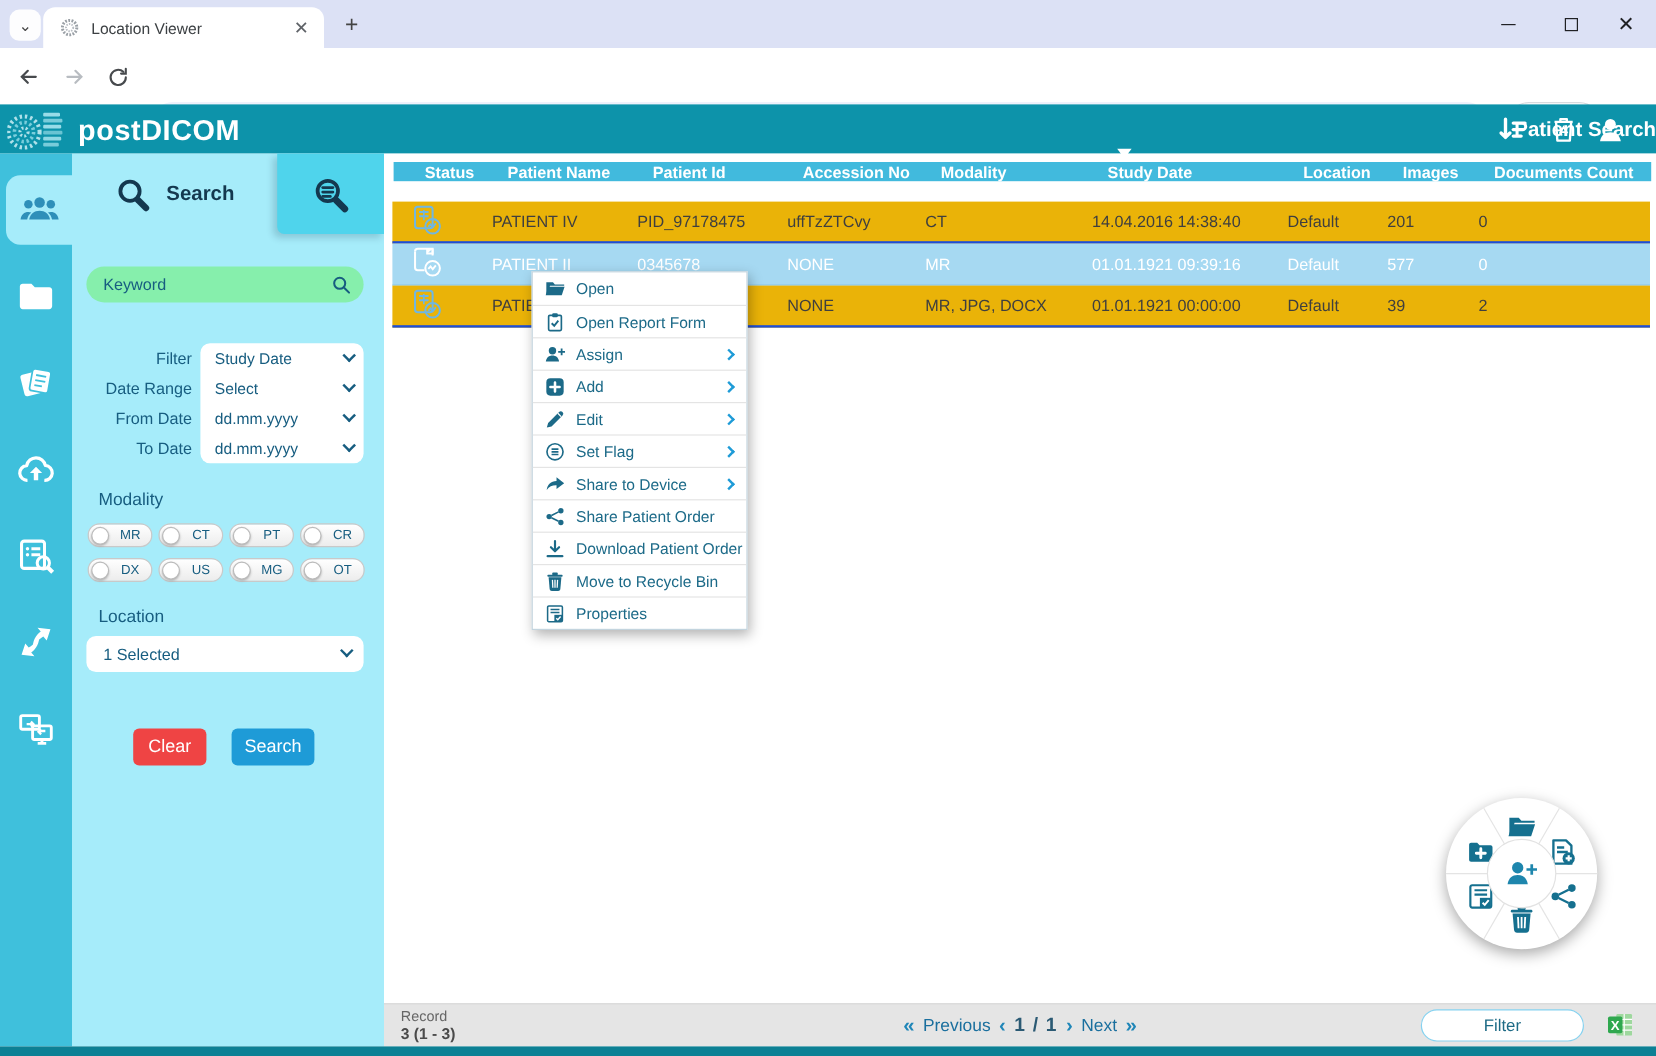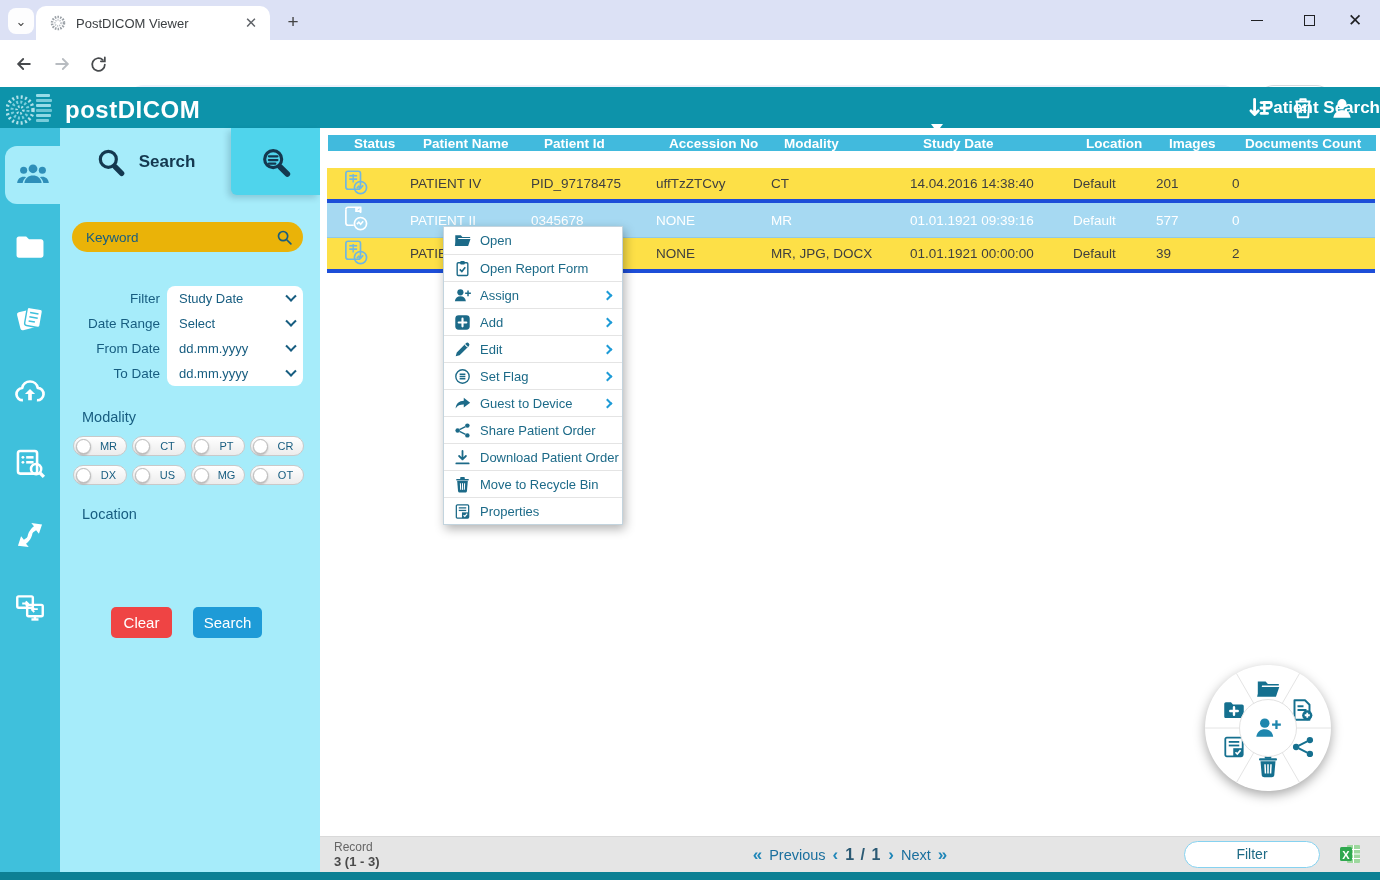--- a/index.html
+++ b/index.html
@@ -39,21 +39,21 @@
   #sidebar { position:absolute; left:0; top:128px; width:60px; height:744px; background:#3fc0dc; }
   .side-item { position:absolute; left:0; width:60px; height:58px; display:flex; align-items:center; justify-content:center; color:#fff; }
   .side-item.active { background:#a6ecfa; border-radius:12px; left:5px; width:55px; border-top-right-radius:0; border-bottom-right-radius:0; color:#2e8fb9; }
   .side-item svg { width:34px; height:34px; }
 
   
   #panel { position:absolute; left:60px; top:128px; width:260px; height:744px; background:#a6ecfa;padding-left:33px; }
   #tab-basic { position:absolute; left:0; top:0; width:170px; height:68px; display:flex; align-items:center; justify-content:center; gap:12px; color:#14384f; }
   #tab-basic .lbl { font-size:17px; font-weight:bold; }
   #tab-adv { position:absolute; left:171px; top:0; width:89px; height:67px; background:#4fd4ec; border-radius:0 0 0 6px; box-shadow:-3px 3px 6px rgba(0,40,60,.18); display:flex; align-items:center; justify-content:center; color:#14384f; }
-  #keyword-wrap { position:absolute; left:12px; top:94px; width:231px; height:30px; background:#eab308; border-radius:15px; display:flex; align-items:center; padding:0 10px 0 14px; }
+  #keyword-wrap { position:absolute; left:12px; top:94px; width:231px; height:30px; background:#86efac; border-radius:15px; display:flex; align-items:center; padding:0 10px 0 14px; }
   #keyword-input { border:none; outline:none; flex:1; font-size:13.5px; color:#175d80; background:transparent; font-family:"Liberation Sans",sans-serif; }
   #keyword-input::placeholder { color:#175d80; opacity:1; }
   #filter-group { position:absolute; left:107px; top:158px; width:136px; background:#fff; border-radius:8px; }
   .sel-row { height:25px; display:flex; align-items:center; padding:0 8px 0 12px; }
   .sel-row .val { flex:1; font-size:13px; color:#175d80; }
   .chev { width:8px; height:8px; border-right:2.2px solid #175d80; border-bottom:2.2px solid #175d80; transform:rotate(45deg) translate(-2px,-2px); }
   #filter-labels { position:absolute; left:0; top:158px; width:100px; }
   .f-label { height:25px; line-height:25px; text-align:right; font-size:13.5px; color:#175d80; }
   #modality-label { position:absolute; left:22px; top:281px; font-size:14.5px; color:#175d80; }
   #modality-grid { position:absolute; left:13px; top:308px; width:236px; display:flex; flex-wrap:wrap; gap:9px 5px; }
@@ -64,21 +64,21 @@
   #location-select { position:absolute; left:12px; top:402px; width:231px; height:30px; background:#fff; border-radius:8px; display:flex; align-items:center; padding:0 10px 0 14px; }
   #location-select .val { flex:1; font-size:13.5px; color:#175d80; }
   #clear-btn { position:absolute; left:51px; top:479px; width:61px; height:31px; background:#ef4444; border:none; border-radius:5px; color:#fff; font-size:15px; font-family:"Liberation Sans",sans-serif; cursor:pointer; }
   #search-btn { position:absolute; left:133px; top:479px; width:69px; height:31px; background:#1e9bd7; border:none; border-radius:5px; color:#fff; font-size:15px; font-family:"Liberation Sans",sans-serif; cursor:pointer; }
 
   
   #main { position:absolute; left:320px; top:128px; width:1060px; height:744px; background:#fff; }
   #grid-header { position:absolute; left:8px; top:7px; width:1048px; height:16px; background:#41badd; display:grid; grid-template-columns:69px 121px 125px 115px 139px 163px 83px 76px 1fr; align-items:center; padding-left:26px; }
   .th { font-size:13.5px; font-weight:bold; color:#fff; position:relative; }
   .sort-tri { position:absolute; top:-12px; left:8px; width:0; height:0; border-left:6px solid transparent; border-right:6px solid transparent; border-top:8px solid #fff; }
-  .grid-row { position:absolute; left:7px; width:1048px; height:35px; display:grid; grid-template-columns:69px 121px 125px 115px 139px 163px 83px 76px 1fr; align-items:center; padding-left:14px; border-bottom:4px solid #1d4ed8; background:#fde047; }
+  .grid-row { position:absolute; left:7px; width:1048px; height:35px; display:grid; grid-template-columns:69px 121px 125px 115px 139px 163px 83px 76px 1fr; align-items:center; padding-left:14px; border-bottom:2px solid #1d4ed8; background:#eab308; }
   .grid-row .td { font-size:13.5px; color:#3f3f3f; white-space:nowrap; overflow:hidden; }
   .grid-row.selected { background:#a6d9f2; border-bottom:1px solid #8fc9e8; }
   .grid-row.selected .td { color:#fff; }
   .status-ic { width:30px; height:27px; color:#6fb7e3; }
   .grid-row.selected .status-ic { color:#fff; }
 
   
   #footer { position:absolute; left:320px; top:836px; width:1060px; height:36px; background:#e5e5e5; border-top:1px solid #d9d9d9; }
   #record-block { position:absolute; left:14px; top:3px; }
   #record-label { font-size:12px; color:#666; }
@@ -110,21 +110,21 @@
 
 <div id="topbar">
   <div id="tab-search-btn">⌄</div>
   <div id="browser-tab">
     <span>
       <svg width="16" height="16" viewBox="0 0 16 16">
           <circle cx="8" cy="8" r="6" fill="none" stroke="#9aa0a6" stroke-width="2.5" stroke-dasharray="1.5 1.2"></circle>
           <circle cx="8" cy="8" r="3" fill="none" stroke="#b9bec4" stroke-width="1.6" stroke-dasharray="1.2 1"></circle>
         </svg>
     </span>
-    <span id="tab-title">PostDICOM Viewer</span>
+    <span id="tab-title">Location Viewer</span>
     <span id="tab-close">✕</span>
   </div>
   <div id="new-tab-btn">+</div>
   <div id="win-min" class="win-ctl">
       <span class="bar"></span>
     </div>
   <div id="win-max" class="win-ctl">
       <span class="box"></span>
     </div>
   <div id="win-close" class="win-ctl">✕</div>
@@ -379,20 +379,24 @@
         <span class="mod-knob"></span>
         <span class="mod-lbl">MG</span>
       </div>
       <div class="mod-pill">
         <span class="mod-knob"></span>
         <span class="mod-lbl">OT</span>
       </div>
     </div>
 
   <div id="location-label">Location</div>
+  <div id="location-select">
+    <span class="val">1 Selected</span>
+    <span class="chev"></span>
+  </div>
 
   <button id="clear-btn">Clear</button>
   <button id="search-btn">Search</button>
 </div>
 
 <div id="main">
   <div id="grid-header">
       <div class="th">Status</div>
       <div class="th">Patient Name</div>
       <div class="th">Patient Id</div>
@@ -560,21 +564,21 @@
       </span>
      <span class="mi-lbl">Set Flag</span>
      <span class="mi-arrow"></span>
    </div>
     <div class="menu-item">
      <span class="mi-ic">
         <svg viewBox="0 0 16 16" fill="currentColor" width="17" height="17">
           <path d="M9.2 2.6v2.9C4.7 5.6 2.1 8.1 1.5 12.6c2-2.9 4.5-3.8 7.7-3.7v2.9l6-4.6z"></path>
         </svg>
       </span>
-     <span class="mi-lbl">Guest to Device</span>
+     <span class="mi-lbl">Share to Device</span>
      <span class="mi-arrow"></span>
    </div>
     <div class="menu-item">
      <span class="mi-ic">
         <svg viewBox="0 0 16 16" fill="currentColor" width="17" height="17">
           <circle cx="12.6" cy="3.4" r="2.1"></circle>
           <circle cx="3.4" cy="8" r="2.1"></circle>
           <circle cx="12.6" cy="12.6" r="2.1"></circle>
           <path d="M5.2 7.1l5.6-2.8M5.2 8.9l5.6 2.8" stroke="currentColor" stroke-width="1.3" fill="none"></path>
         </svg>

